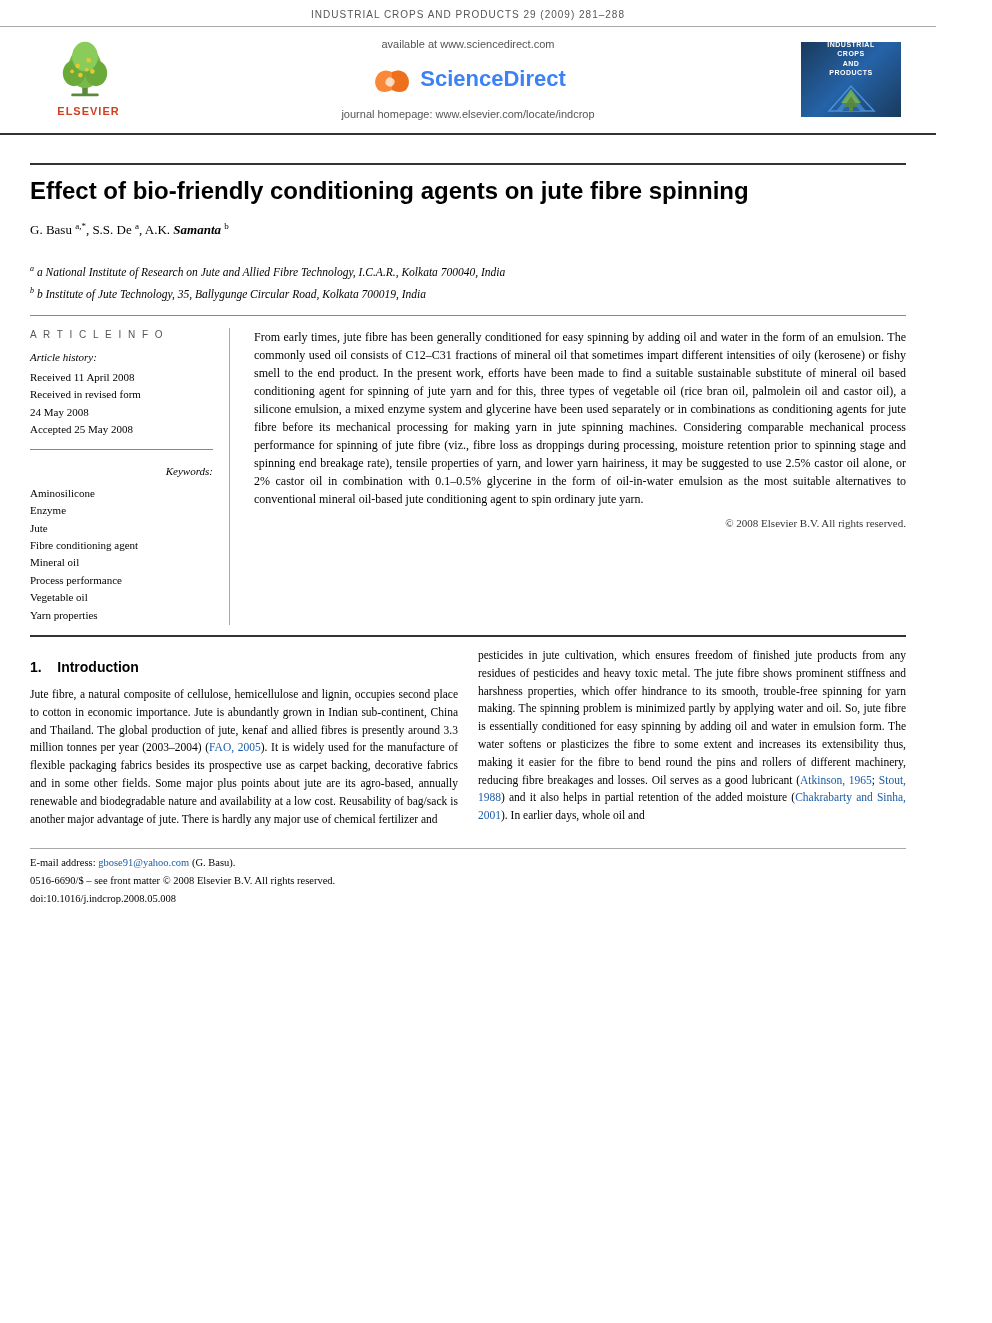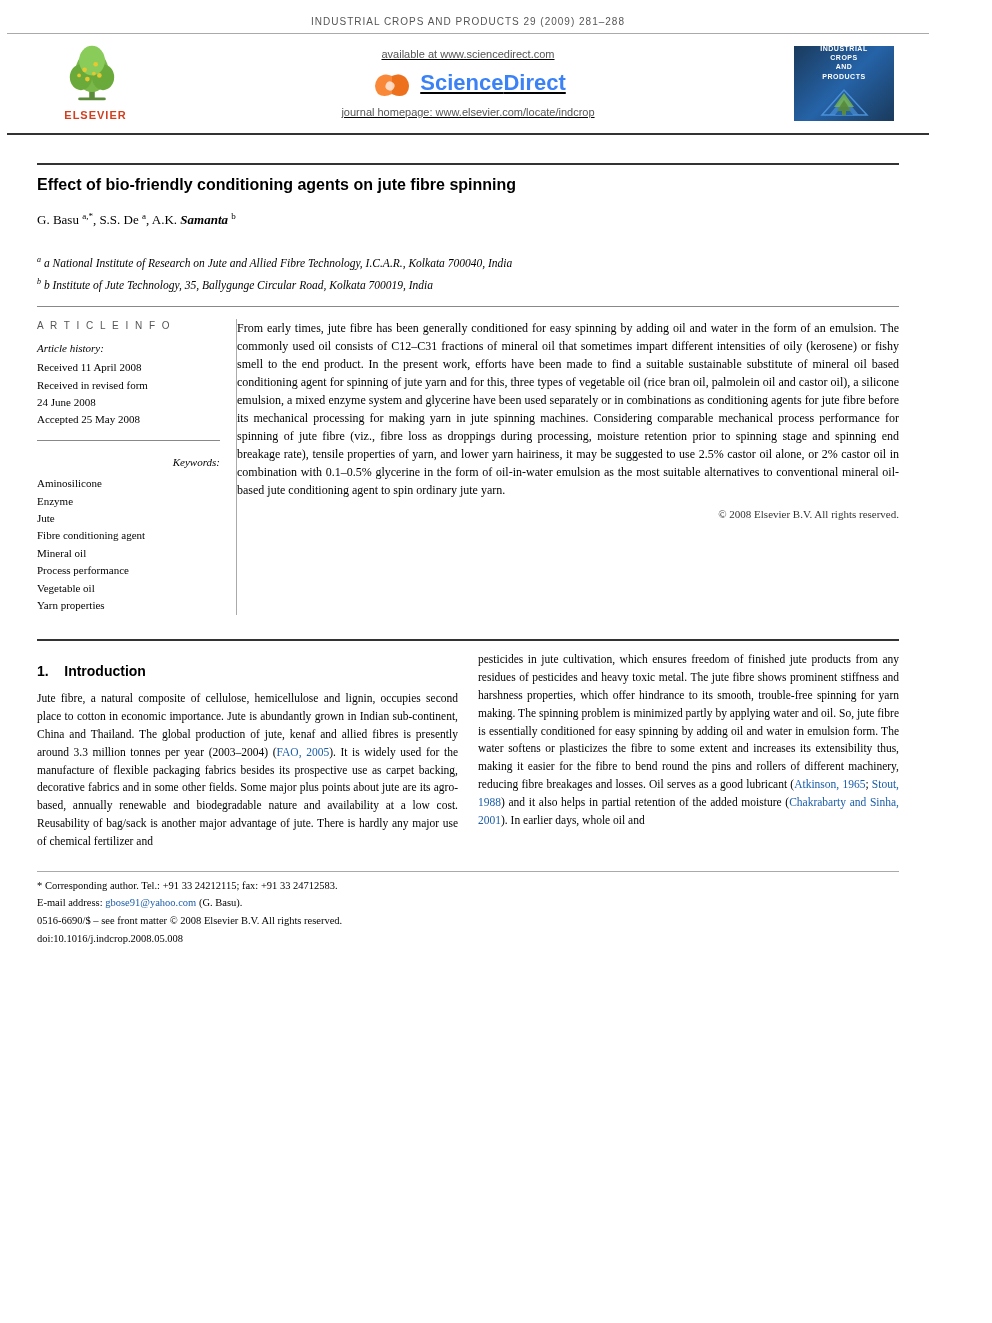--- a/index.html
+++ b/index.html
@@ -9,21 +9,21 @@
       color: #000;
       width: 992px;
       min-height: 1323px;
       font-size: 13px;
       line-height: 1.4;
     }
 
     .page-wrapper {
       width: 936px;
       min-height: 1323px;
-      padding: 7px;
+      padding: 0;
       background: #fff;
     }
 
     
     .journal-header-bar {
       text-align: center;
       font-size: 10px;
       letter-spacing: 1px;
       color: #555;
       padding: 8px 0 4px 0;
@@ -62,23 +62,22 @@
       letter-spacing: 1px;
       margin-top: 4px;
       margin-left: 7px;
     }
 
     .header-middle {
       flex: 1;
       display: flex;
       flex-direction: column;
       align-items: center;
-      justify-content: center;
-      gap: 6px;
-      text-decoration: underline;
+      justify-content: flex-start;
+      gap: 12px;
     }
 
     .available-text {
       font-family: Arial, sans-serif;
       font-size: 11px;
       color: #555;
     }
 
     .sciencedirect-logo {
       display: flex;
@@ -145,21 +144,21 @@
     .journal-logo-triangle {
       margin-top: 4px;
     }
 
     
     .article-body {
       padding: 18px 30px 18px 30px;
     }
 
     .article-title {
-      font-size: 16px;
+      font-size: 24px;
       font-weight: bold;
       line-height: 1.3;
       margin-bottom: 14px;
       font-family: Arial, sans-serif;
     }
 
     .authors-line {
       font-size: 13px;
       margin-bottom: 24px;
     }
@@ -193,21 +192,22 @@
 
     .divider-line-thick {
       border: none;
       border-top: 2px solid #333;
       margin: 10px 0;
     }
 
     
     .two-col-section {
       display: flex;
-      margin-bottom: 24px;
+      gap: 24px;
+      margin-bottom: 10px;
     }
 
     .article-info-col {
       width: 200px;
       min-width: 200px;
       border-right: 1px solid #aaa;
       padding-right: 16px;
     }
 
     .abstract-col {
@@ -411,21 +411,21 @@
     <hr class="divider-line">
 
     <div class="two-col-section">
 
       <div class="article-info-col">
         <div class="section-header">A R T I C L E   I N F O</div>
 
         <div class="article-history-label">Article history:</div>
         <div class="article-history-item">Received 11 April 2008</div>
         <div class="article-history-item">Received in revised form</div>
-        <div class="article-history-item">24 June 2008</div>
+        <div class="article-history-item">24 May 2008</div>
         <div class="article-history-item">Accepted 25 May 2008</div>
 
         <hr class="divider-line" style="margin:12px 0;">
 
         <div class="keywords-section">
           <div class="keywords-title">Keywords:</div>
           <div class="keyword-item">Aminosilicone</div>
           <div class="keyword-item">Enzyme</div>
           <div class="keyword-item">Jute</div>
           <div class="keyword-item">Fibre conditioning agent</div>
@@ -461,21 +461,20 @@
 
       <div class="body-col">
         <div class="body-paragraph">
           pesticides in jute cultivation, which ensures freedom of finished jute products from any residues of pesticides and heavy toxic metal. The jute fibre shows prominent stiffness and harshness properties, which offer hindrance to its smooth, trouble-free spinning for yarn making. The spinning problem is minimized partly by applying water and oil. So, jute fibre is essentially conditioned for easy spinning by adding oil and water in emulsion form. The water softens or plasticizes the fibre to some extent and increases its extensibility thus, making it easier for the fibre to bend round the pins and rollers of different machinery, reducing fibre breakages and losses. Oil serves as a good lubricant (<span class="ref-link">Atkinson, 1965</span>; <span class="ref-link">Stout, 1988</span>) and it also helps in partial retention of the added moisture (<span class="ref-link">Chakrabarty and Sinha, 2001</span>). In earlier days, whole oil and
         </div>
       </div>
 
     </div>
 
     <div class="footnote-section">
-      <div class="footnote-line">* Corresponding author. Tel.: +91 33 24212115; fax: +91 33 24712583.</div>
       <div class="footnote-line">
         <span>E-mail address:</span>
         <span class="footnote-link">gbose91@yahoo.com</span>
         <span>(G. Basu).</span>
       </div>
       <div class="footnote-line">0516-6690/$ – see front matter © 2008 Elsevier B.V. All rights reserved.</div>
       <div class="footnote-line">doi:10.1016/j.indcrop.2008.05.008</div>
     </div>
 
   </div>

